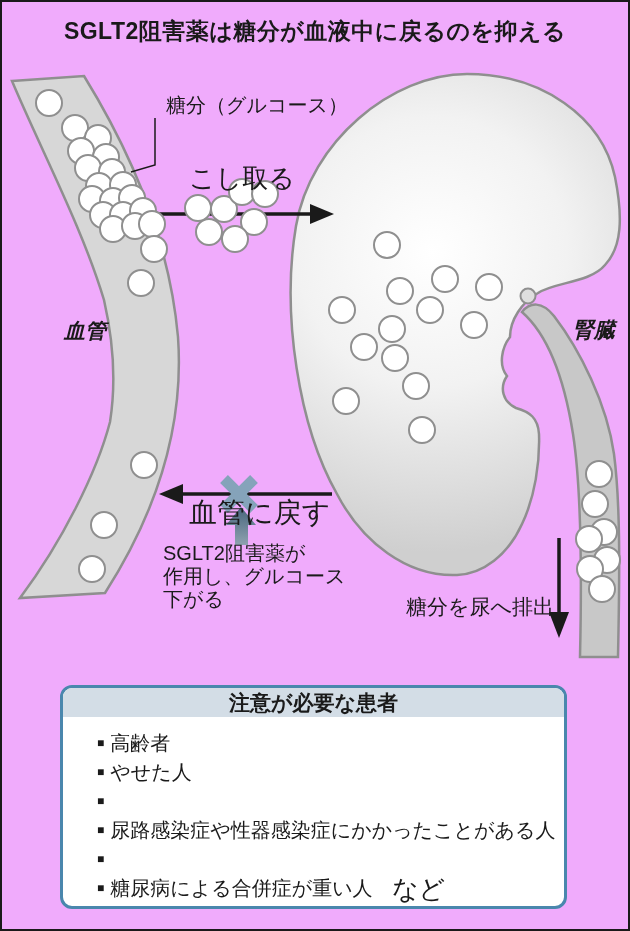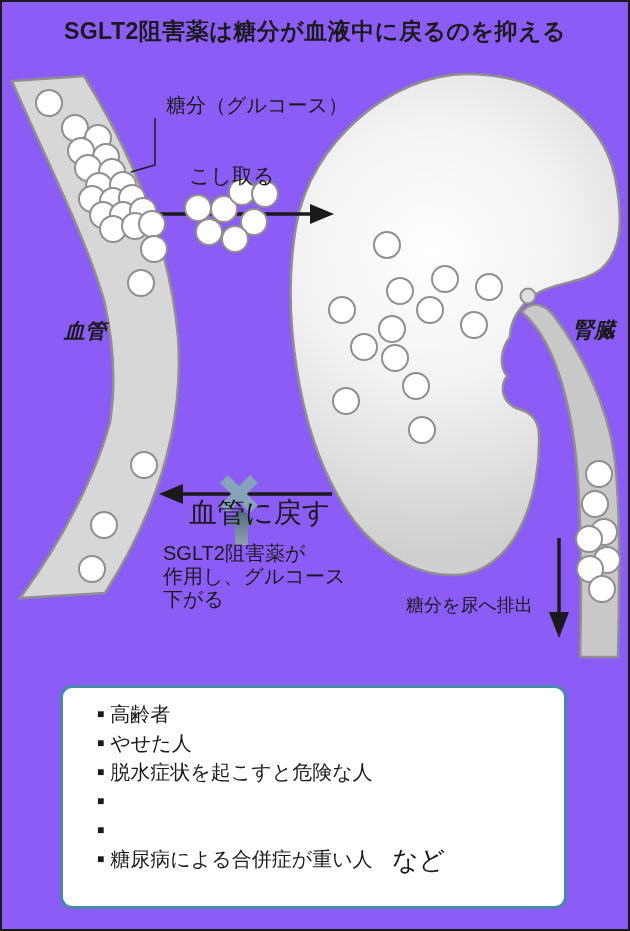--- a/index.html
+++ b/index.html
@@ -1,40 +1,40 @@
 <!DOCTYPE html>
 <html><head>
 <meta charset="utf-8">
 <style>
   html,body{margin:0;padding:0;background:#e8e8e8;}
   #frame{
     position:relative;
     width:630px;height:931px;
-    background:#8b5cf6;
+    background:#f0abfc;
     border:2px solid #1a1a1a;
     box-sizing:border-box;
     margin:0 auto;
     font-family:"Liberation Sans","DejaVu Sans",sans-serif;
     color:#1a1a1a;
     overflow:hidden;
   }
   #diagram-svg{position:absolute;left:0;top:0;}
   .lbl{position:absolute;white-space:nowrap;line-height:1.12;}
   .lbl.bold{font-weight:bold;font-style:italic;}
   #title{
     position:absolute;left:0;top:14px;width:100%;
     text-align:center;font-size:23px;font-weight:bold;letter-spacing:0.5px;
   }
   #glucose-label{left:123px;top:92px;font-size:20px;margin-left:41px;}
-  #filter-label{left:187px;top:162px;font-size:21px;text-align:right;}
+  #filter-label{left:187px;top:162px;font-size:26px;text-align:right;}
   #vessel-label{left:62px;top:317px;font-size:21px;}
   #kidney-label{left:571px;top:316px;font-size:21px;}
   #return-label{left:187px;top:449px;font-size:28px;margin-top:46px;}
   #drug-note{left:161px;top:540px;font-size:20px;line-height:23px;white-space:pre-line;}
-  #excrete-label{left:404px;top:593px;font-size:18px;}
+  #excrete-label{left:404px;top:593px;font-size:21px;}
   #caution-box{
     position:absolute;left:58px;top:683px;width:507px;height:224px;
     border:3px solid #4a87ad;border-radius:12px;background:#ffffff;
     box-sizing:border-box;overflow:hidden;
   }
   #caution-header{
     height:29px;background:#d3dde6;
     font-weight:bold;font-size:21px;text-align:center;line-height:29px;
   }
   #caution-body{position:relative;height:189px;padding:12px 0 0 34px;box-sizing:border-box;}
@@ -181,35 +181,36 @@
   <div class="lbl" id="filter-label">こし取る</div>
   <div class="lbl bold" id="vessel-label">血管</div>
   <div class="lbl bold" id="kidney-label">腎臓</div>
   <div class="lbl" id="return-label">血管に戻す</div>
   <div class="lbl" id="drug-note">SGLT2阻害薬が
 作用し、グルコース
 下がる</div>
   <div class="lbl" id="excrete-label">糖分を尿へ排出</div>
 
   <div id="caution-box">
+    <div id="caution-header">注意が必要な患者</div>
     <div id="caution-body">
       <div class="item">
           <span class="bullet">■</span>
           <span>高齢者</span>
         </div>
         <div class="item">
           <span class="bullet">■</span>
           <span>やせた人</span>
         </div>
         <div class="item">
           <span class="bullet">■</span>
-          <span>脱水症状を起こすと危険な人</span>
-        </div>
-        <div class="item">
-          <span class="bullet">■</span>
+        </div>
+        <div class="item">
+          <span class="bullet">■</span>
+          <span>尿路感染症や性器感染症にかかったことがある人</span>
         </div>
         <div class="item">
           <span class="bullet">■</span>
         </div>
         <div class="item">
           <span class="bullet">■</span>
           <span>糖尿病による合併症が重い人</span>
         </div>
         <span id="etc-label">など</span>
     </div>

